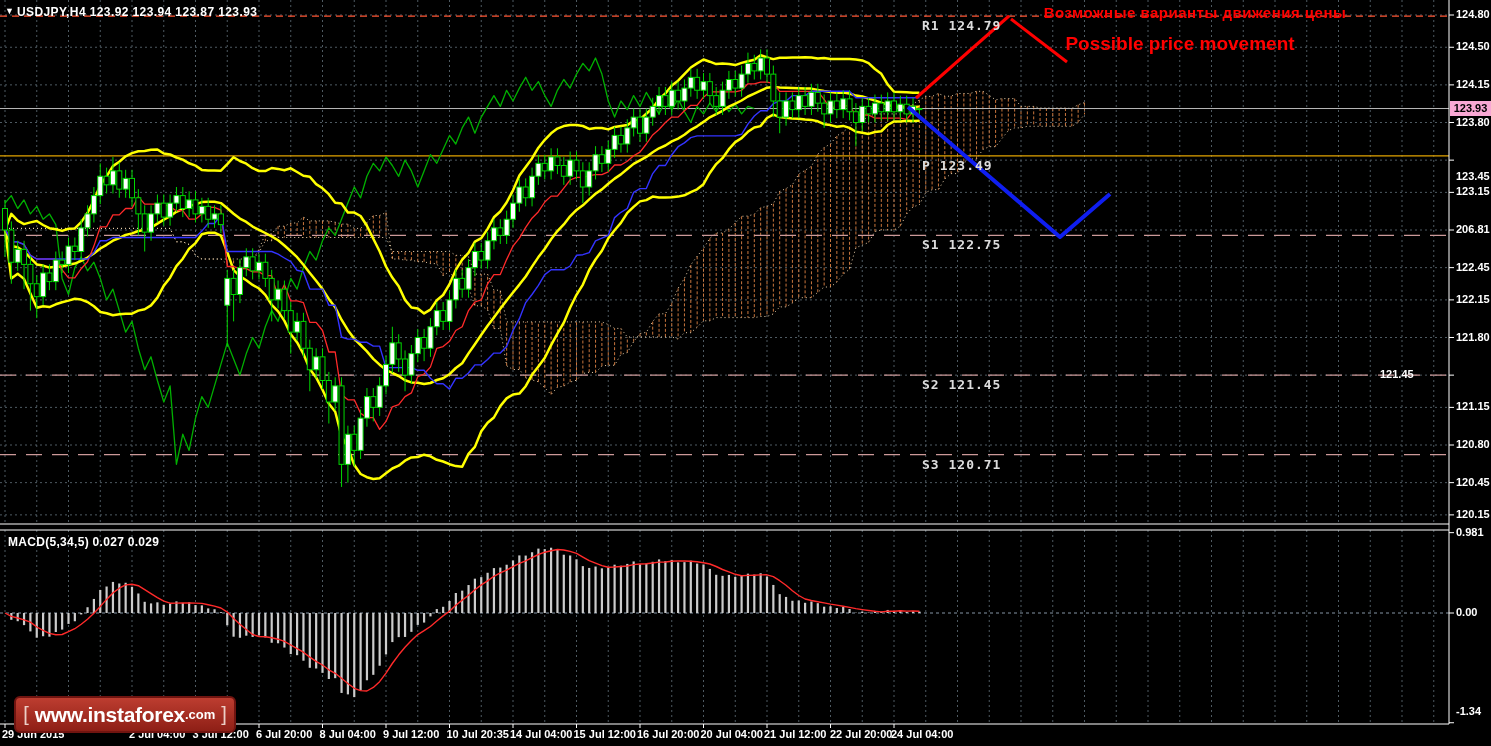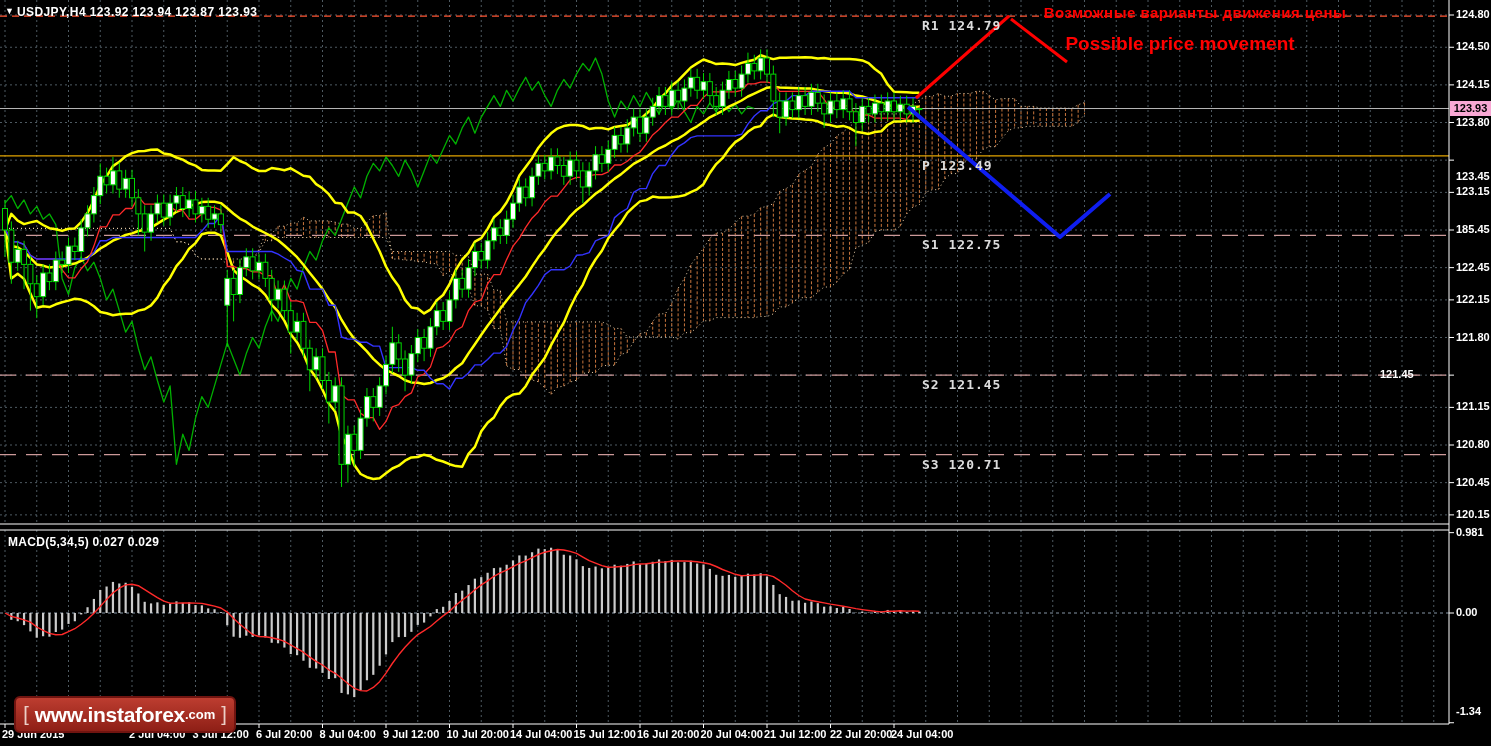--- a/index.html
+++ b/index.html
@@ -833,40 +833,40 @@
 
   <div class="abs price-tag">123.93</div>
 
   <div id="labels">
       <span class="tick" style="left: 1456px; top: 8px;">124.80</span>
       <span class="tick" style="left: 1456px; top: 40.25px;">124.50</span>
       <span class="tick" style="left: 1456px; top: 77.875px;">124.15</span>
       <span class="tick" style="left: 1456px; top: 115.5px;">123.80</span>
       <span class="tick" style="left: 1456px; top: 153.125px; margin-top: 17px;">123.45</span>
       <span class="tick" style="left: 1456px; top: 185.375px;">123.15</span>
-      <span class="tick" style="left: 1456px; top: 223px;">185.45</span>
+      <span class="tick" style="left: 1456px; top: 223px;">206.81</span>
       <span class="tick" style="left: 1456px; top: 260.625px;">122.45</span>
       <span class="tick" style="left: 1456px; top: 292.875px;">122.15</span>
       <span class="tick" style="left: 1456px; top: 330.5px;">121.80</span>
       <span class="tick" style="left: 1372px; top: 368.125px; margin-left: 8px;">121.45</span>
       <span class="tick" style="left: 1456px; top: 400.375px;">121.15</span>
       <span class="tick" style="left: 1456px; top: 438px;">120.80</span>
       <span class="tick" style="left: 1456px; top: 475.625px;">120.45</span>
       <span class="tick" style="left: 1456px; top: 507.875px;">120.15</span>
       <span class="tick" style="left: 1456px; top: 525.656px;">0.981</span>
       <span class="tick" style="left: 1456px; top: 606px;">0.00</span>
       <span class="tick" style="left: 1456px; top: 705px;">-1.34</span>
       <span class="tick" style="left: 2px; top: 728px;">29 Jun 2015</span>
       <span class="tick" style="left: 65.5px; top: 757px; font-family: Liberation Mono, monospace;">30 Jun 20:00</span>
       <span class="tick" style="left: 129px; top: 728px;">2 Jul 04:00</span>
       <span class="tick" style="left: 192.5px; top: 728px;">3 Jul 12:00</span>
       <span class="tick" style="left: 256px; top: 728px;">6 Jul 20:00</span>
       <span class="tick" style="left: 319.5px; top: 728px;">8 Jul 04:00</span>
       <span class="tick" style="left: 383px; top: 728px;">9 Jul 12:00</span>
-      <span class="tick" style="left: 446.5px; top: 728px;">10 Jul 20:00</span>
+      <span class="tick" style="left: 446.5px; top: 728px;">10 Jul 20:35</span>
       <span class="tick" style="left: 510px; top: 728px;">14 Jul 04:00</span>
       <span class="tick" style="left: 573.5px; top: 728px;">15 Jul 12:00</span>
       <span class="tick" style="left: 637px; top: 728px;">16 Jul 20:00</span>
       <span class="tick" style="left: 700.5px; top: 728px;">20 Jul 04:00</span>
       <span class="tick" style="left: 764px; top: 728px;">21 Jul 12:00</span>
       <span class="tick" style="left: 830px; top: 728px;">22 Jul 20:00</span>
       <span class="tick" style="left: 891px; top: 728px;">24 Jul 04:00</span>
       <span class="pivot" style="left: 922px; top: 18.075px;">R1 124.79</span>
       <span class="pivot" style="left: 922px; top: 157.825px;">P 123.49</span>
       <span class="pivot" style="left: 922px; top: 237.375px;">S1 122.75</span>

